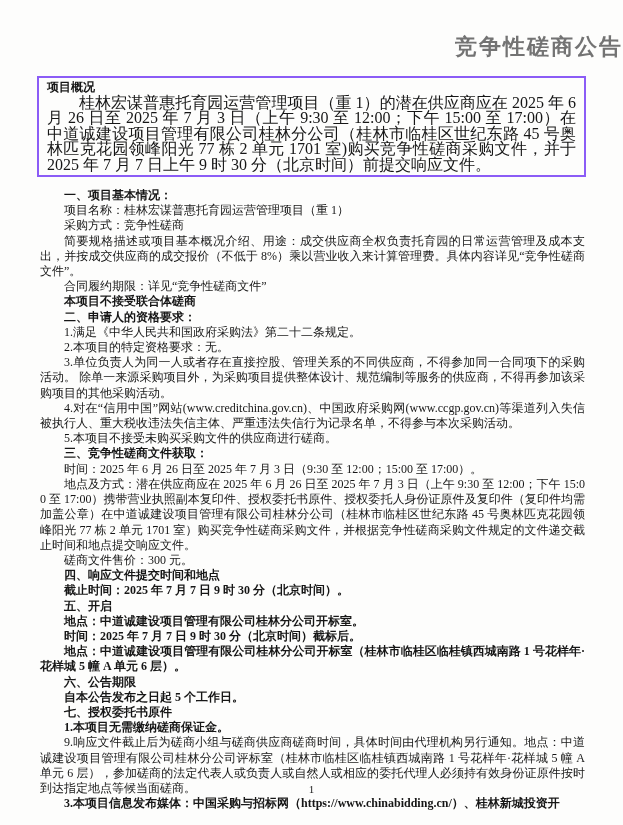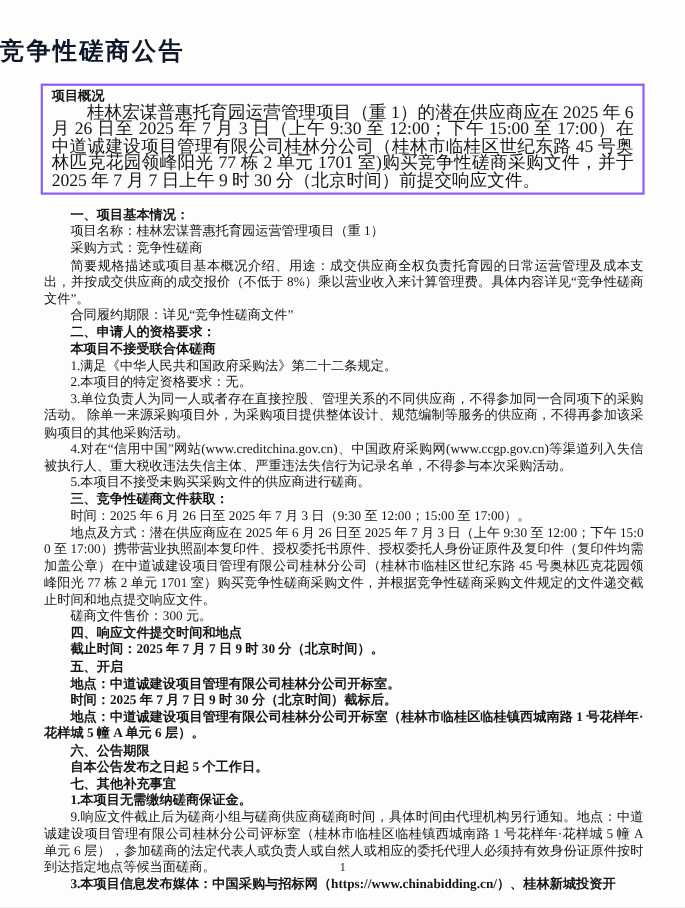--- a/index.html
+++ b/index.html
@@ -10,26 +10,26 @@
     background: #fdfdfc;
     position: relative;
     box-sizing: border-box;
     font-family: "Liberation Serif", "DejaVu Serif", serif;
     color: #161616;
     overflow: hidden;
   }
   .doc-title {
     margin: 0;
     padding-top: 34px;
-    text-align: left;
+    text-align: right;
     font-size: 22px;
     line-height: 26px;
     font-weight: bold;
     letter-spacing: 2px;
-    color: #0f172a;
+    color: #737373;
   }
   .overview-box {
     margin: 16px 37px 0 37px;
     border: 2px solid #8b5cf6;
     padding: 2px 8px 3px 8px;
     box-sizing: border-box;
   }
   .overview-heading {
     font-size: 12px;
     line-height: 15px;
@@ -77,40 +77,40 @@
     <p class="overview-heading">项目概况</p>
     <p class="overview-text">桂林宏谋普惠托育园运营管理项目（重 1）的潜在供应商应在 2025 年 6 月 26 日至 2025 年 7 月 3 日（上午 9:30 至 12:00；下午 15:00 至 17:00）在中道诚建设项目管理有限公司桂林分公司（桂林市临桂区世纪东路 45 号奥林匹克花园领峰阳光 77 栋 2 单元 1701 室)购买竞争性磋商采购文件，并于 2025 年 7 月 7 日上午 9 时 30 分（北京时间）前提交响应文件。</p>
   </div>
 
   <div class="doc-body">
     <p class="para b">一、项目基本情况：</p>
     <p class="para">项目名称：桂林宏谋普惠托育园运营管理项目（重 1）</p>
     <p class="para">采购方式：竞争性磋商</p>
     <p class="para">简要规格描述或项目基本概况介绍、用途：成交供应商全权负责托育园的日常运营管理及成本支出，并按成交供应商的成交报价（不低于 8%）乘以营业收入来计算管理费。具体内容详见“竞争性磋商文件”。</p>
     <p class="para">合同履约期限：详见“竞争性磋商文件”</p>
+    <p class="para b">本项目不接受联合体磋商</p>
     <p class="para b">二、申请人的资格要求：</p>
-    <p class="para b">本项目不接受联合体磋商</p>
     <p class="para">1.满足《中华人民共和国政府采购法》第二十二条规定。</p>
     <p class="para">2.本项目的特定资格要求：无。</p>
     <p class="para">3.单位负责人为同一人或者存在直接控股、管理关系的不同供应商，不得参加同一合同项下的采购活动。 除单一来源采购项目外，为采购项目提供整体设计、规范编制等服务的供应商，不得再参加该采购项目的其他采购活动。</p>
     <p class="para">4.对在“信用中国”网站(www.creditchina.gov.cn)、中国政府采购网(www.ccgp.gov.cn)等渠道列入失信被执行人、重大税收违法失信主体、严重违法失信行为记录名单，不得参与本次采购活动。</p>
     <p class="para">5.本项目不接受未购买采购文件的供应商进行磋商。</p>
     <p class="para b">三、竞争性磋商文件获取：</p>
     <p class="para">时间：2025 年 6 月 26 日至 2025 年 7 月 3 日（9:30 至 12:00；15:00 至 17:00）。</p>
     <p class="para">地点及方式：潜在供应商应在 2025 年 6 月 26 日至 2025 年 7 月 3 日（上午 9:30 至 12:00；下午 15:00 至 17:00）携带营业执照副本复印件、授权委托书原件、授权委托人身份证原件及复印件（复印件均需加盖公章）在中道诚建设项目管理有限公司桂林分公司（桂林市临桂区世纪东路 45 号奥林匹克花园领峰阳光 77 栋 2 单元 1701 室）购买竞争性磋商采购文件，并根据竞争性磋商采购文件规定的文件递交截止时间和地点提交响应文件。</p>
     <p class="para">磋商文件售价：300 元。</p>
     <p class="para b">四、响应文件提交时间和地点</p>
     <p class="para b">截止时间：2025 年 7 月 7 日 9 时 30 分（北京时间）。</p>
     <p class="para b">五、开启</p>
     <p class="para b">地点：中道诚建设项目管理有限公司桂林分公司开标室。</p>
     <p class="para b">时间：2025 年 7 月 7 日 9 时 30 分（北京时间）截标后。</p>
     <p class="para b">地点：中道诚建设项目管理有限公司桂林分公司开标室（桂林市临桂区临桂镇西城南路 1 号花样年·花样城 5 幢 A 单元 6 层）。</p>
     <p class="para b">六、公告期限</p>
     <p class="para b">自本公告发布之日起 5 个工作日。</p>
-    <p class="para b">七、其他补充事宜</p>
+    <p class="para b">七、授权委托书原件</p>
     <p class="para b">1.本项目无需缴纳磋商保证金。</p>
     <p class="para">9.响应文件截止后为磋商小组与磋商供应商磋商时间，具体时间由代理机构另行通知。地点：中道诚建设项目管理有限公司桂林分公司评标室（桂林市临桂区临桂镇西城南路 1 号花样年·花样城 5 幢 A 单元 6 层），参加磋商的法定代表人或负责人或自然人或相应的委托代理人必须持有效身份证原件按时到达指定地点等候当面磋商。</p>
     <p class="para b">3.本项目信息发布媒体：中国采购与招标网（https://www.chinabidding.cn/）、桂林新城投资开</p>
   </div>
 
   <div class="page-number">1</div>
 
 </div>
 
 </body></html>

